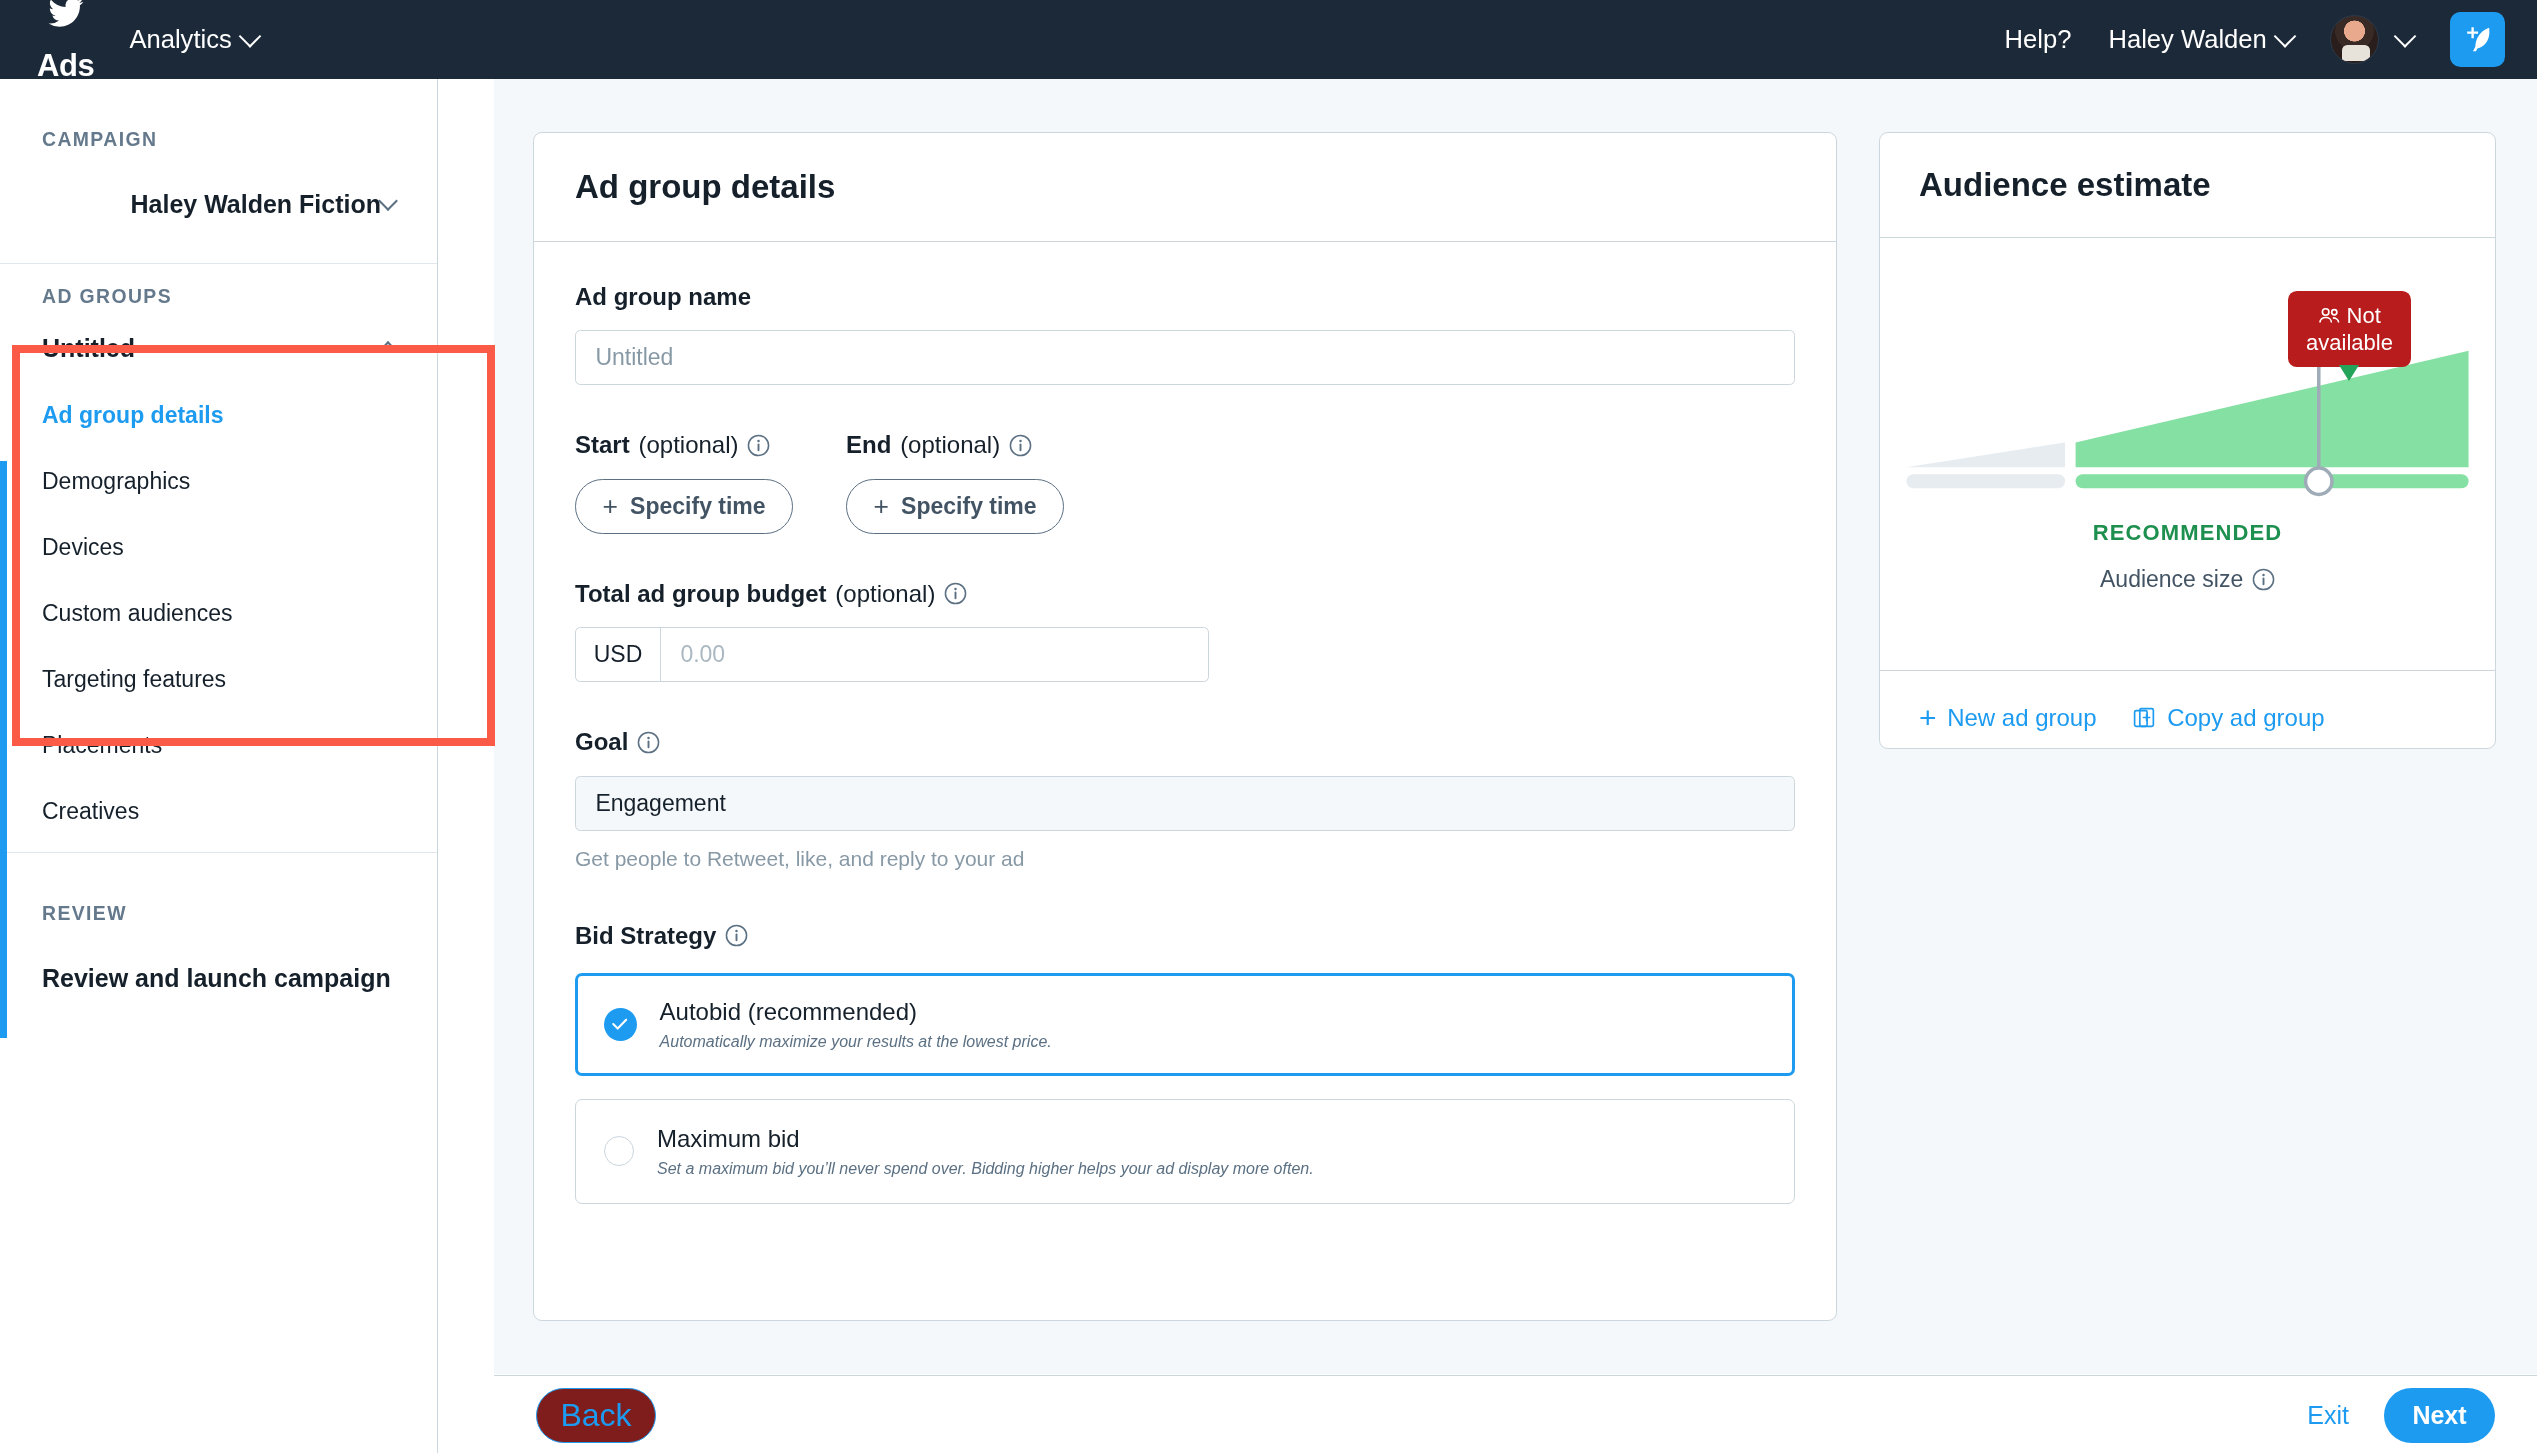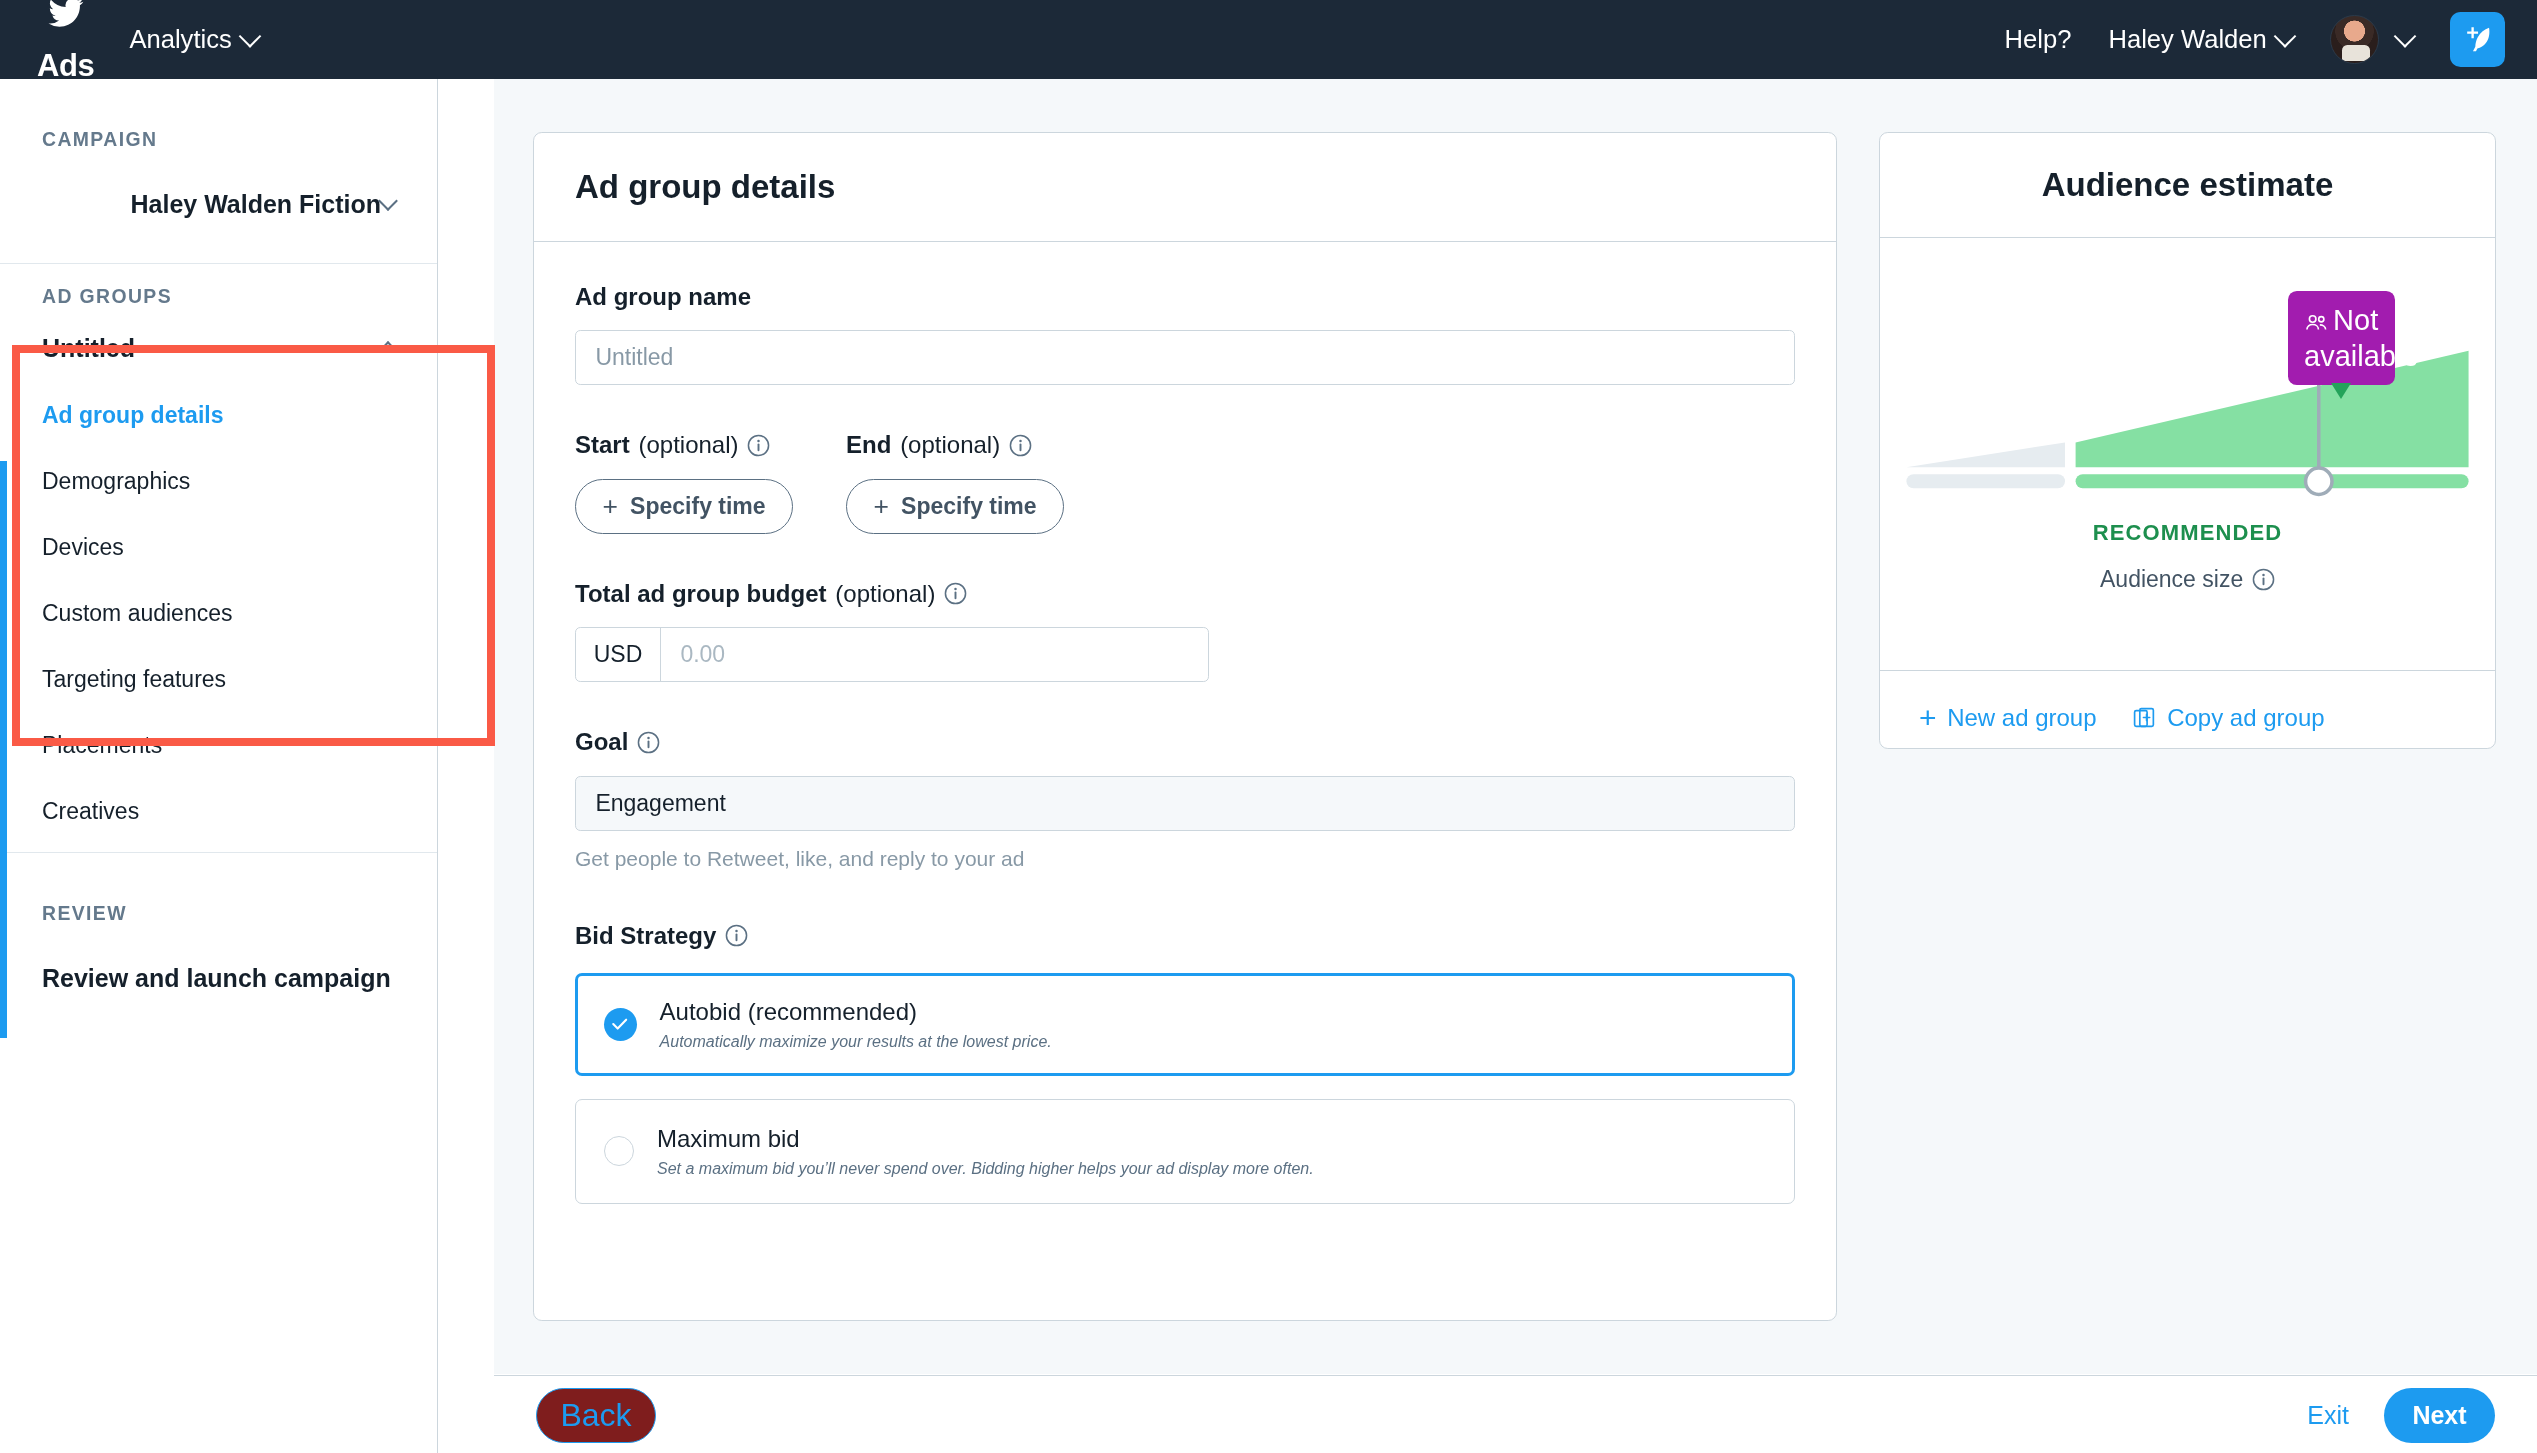--- a/index.html
+++ b/index.html
@@ -120,27 +120,27 @@
   .opt-card.sel { border:3.5px solid #1d9bf0; padding:22px 25.6px; }
   .radio-off { width:30px; height:30px; border:1.8px solid #ccd6dd; border-radius:50%; flex:none; }
   .radio-on { width:33px; height:33px; border-radius:50%; background:#1d9bf0; flex:none;
               display:flex; align-items:center; justify-content:center; }
   .opt-title { font-size:24px; color:#15202b; }
   .opt-desc { font-size:16px; color:#5b7083; margin-top:7px;font-style:italic; }
 
   
   .aud-card { width:617px; height:617px; }
   .aud-head { padding:33px 39px; border-bottom:0.9px solid #ccd6dd; }
-  .aud-title { font-size:33px; font-weight:bold; color:#15202b;text-align:center; }
+  .aud-title { font-size:33px; font-weight:bold; color:#15202b; }
   .aud-body { position:relative; height:432px; }
   .gauge { position:absolute; left:0; top:97px; width:615px; height:185px; }
   .bubble {
-    position:absolute; left:408px; top:53px; background:#a21caf; color:#fff;
-    border-radius:8.8px; padding:10.6px 16px; width:107px; text-align:center;
-    font-size:29px; line-height:1.25;
+    position:absolute; left:408px; top:53px; background:#b91c1c; color:#fff;
+    border-radius:8.8px; padding:10.6px 16px; width:123px; text-align:center;
+    font-size:22px; line-height:1.25;
   }
   .bubble .tail { position:absolute; left:50%; bottom:-14px; margin-left:-10.6px;
                   width:0; height:0; border-left:10.6px solid transparent;
                   border-right:10.6px solid transparent; border-top:16px solid #24a35a; }
   .recommended { position:absolute; left:0; right:0; top:282px; text-align:center;
                  font-size:22px; font-weight:bold; letter-spacing:1.1px; color:#1d8f4e;}
   .aud-size { position:absolute; left:0; right:0; top:328px; text-align:center;
               font-size:23px; color:#425363; display:flex; align-items:center;
               justify-content:center; gap:8.8px;}
   .aud-foot { border-top:0.9px solid #ccd6dd; padding:32px 39px; display:flex; align-items:center; gap:35px;}

